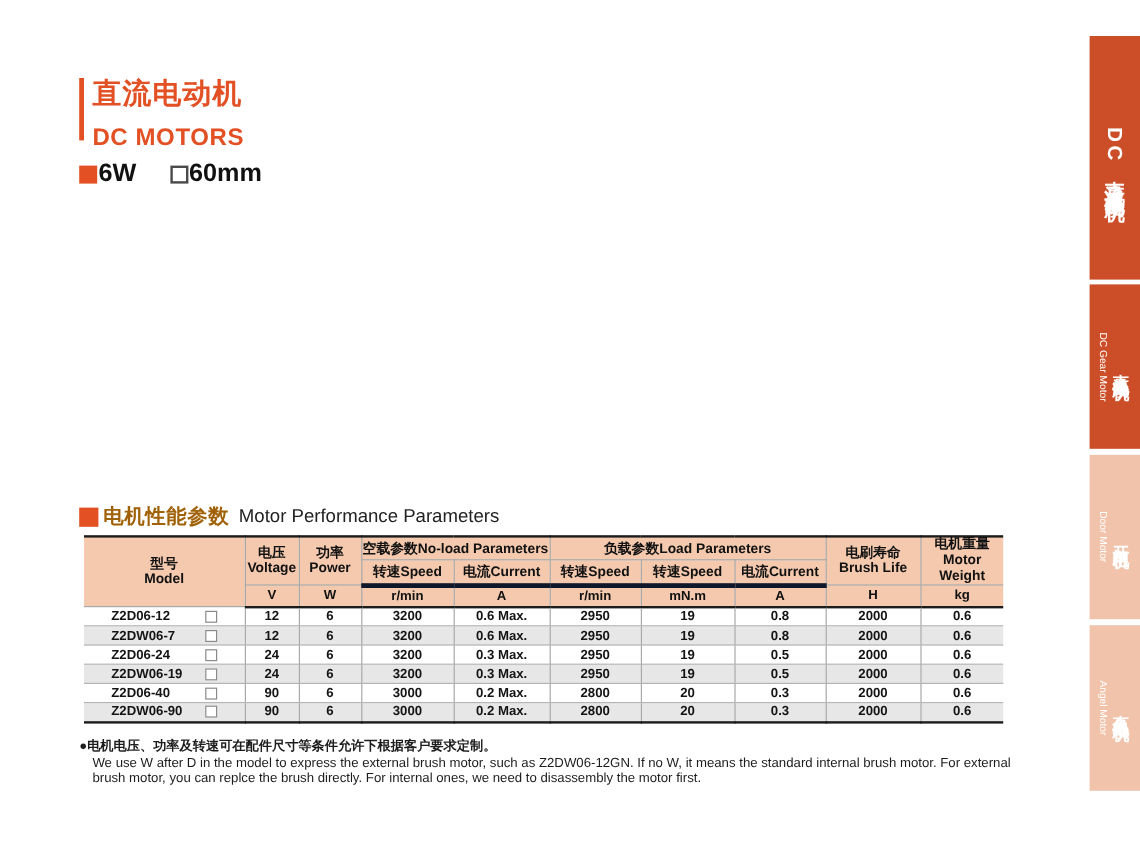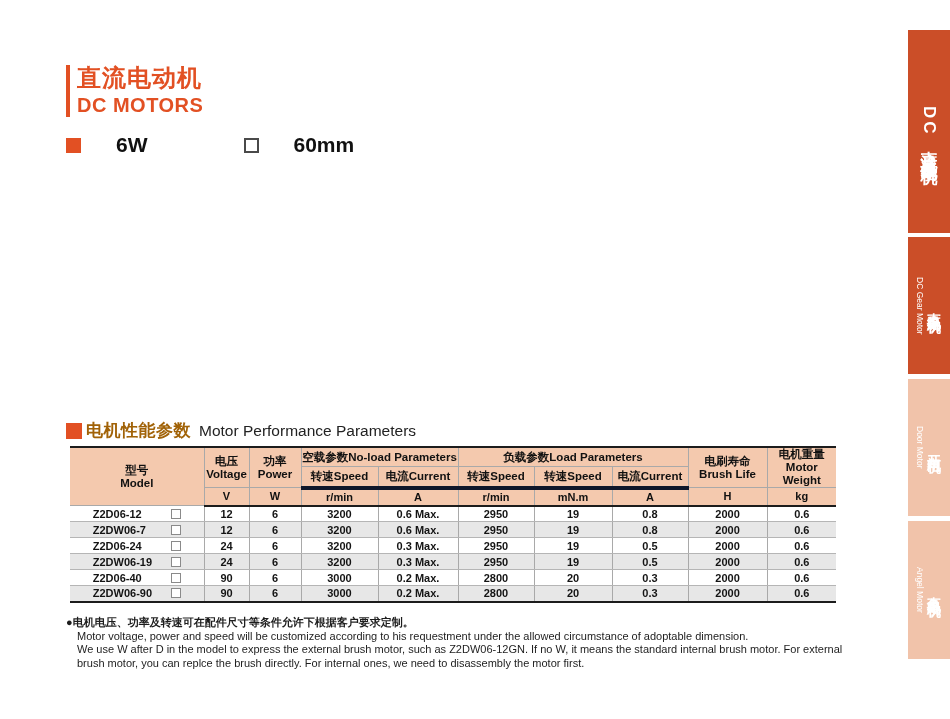--- a/index.html
+++ b/index.html
@@ -4,23 +4,23 @@
 <style>
   * { margin:0; padding:0; box-sizing:border-box; }
   html,body { background:#fff; }
   body { font-family:"Liberation Sans", sans-serif; color:#1a1a1a; }
   #page { position:relative; width:950px; height:719px; background:#ffffff; overflow:hidden; }
 
   
   .title-block { position:absolute; left:66px; top:62px; }
   .title-bar { position:absolute; left:0; top:3px; width:4px; height:52px; background:#e25023; }
   .title-cn { margin-left:11px; font-size:24px; font-weight:bold; color:#e25023; letter-spacing:1px; }
-  .title-en { margin-left:11px; font-size:20px; font-weight:bold; color:#e25023; letter-spacing:0.5px; }
-
-  .spec-line { position:absolute; left:66px; top:133px; display:flex; align-items:center;gap:34px; }
+  .title-en { margin-left:11px; font-size:20px; font-weight:bold; color:#e25023; letter-spacing:0.5px;margin-top:10px; }
+
+  .spec-line { position:absolute; left:66px; top:133px; display:flex; align-items:center; }
   .sq-filled { width:15px; height:15px; background:#e25023; display:inline-block; }
   .sq-outline { width:15px; height:15px; background:#fff; border:2px solid #4a4a4a; display:inline-block; }
   .spec-text { font-size:21px; font-weight:bold; color:#111; margin-left:1px; }
   .spec-gap { width:28px; }
 
   
   .side-seg { position:absolute; left:908px; width:42px; display:flex; align-items:center; justify-content:center; }
   .seg-main { top:30px; height:203px; background:#cb4e28; }
   .seg-2 { top:237px; height:137px; background:#cb4e28; }
   .seg-3 { top:379px; height:137px; background:#f1c3aa; }
@@ -252,17 +252,16 @@
       <td>20</td>
       <td>0.3</td>
       <td>2000</td>
       <td>0.6</td>
     </tr>
   </tbody>
     </table>
 
   <div class="notes">
     <div class="note-cn">●电机电压、功率及转速可在配件尺寸等条件允许下根据客户要求定制。</div>
-    <div class="note-en">Motor voltage, power and speed will be customized according to his requestment under the allowed circumstance of adoptable dimension.</div>
     <div class="note-en">We use W after D in the model to express the external brush motor, such as Z2DW06-12GN. If no W, it means the standard internal brush motor. For external brush motor, you can replce the brush directly. For internal ones, we need to disassembly the motor first.</div>
   </div>
 
 </div>
 
 </body></html>

